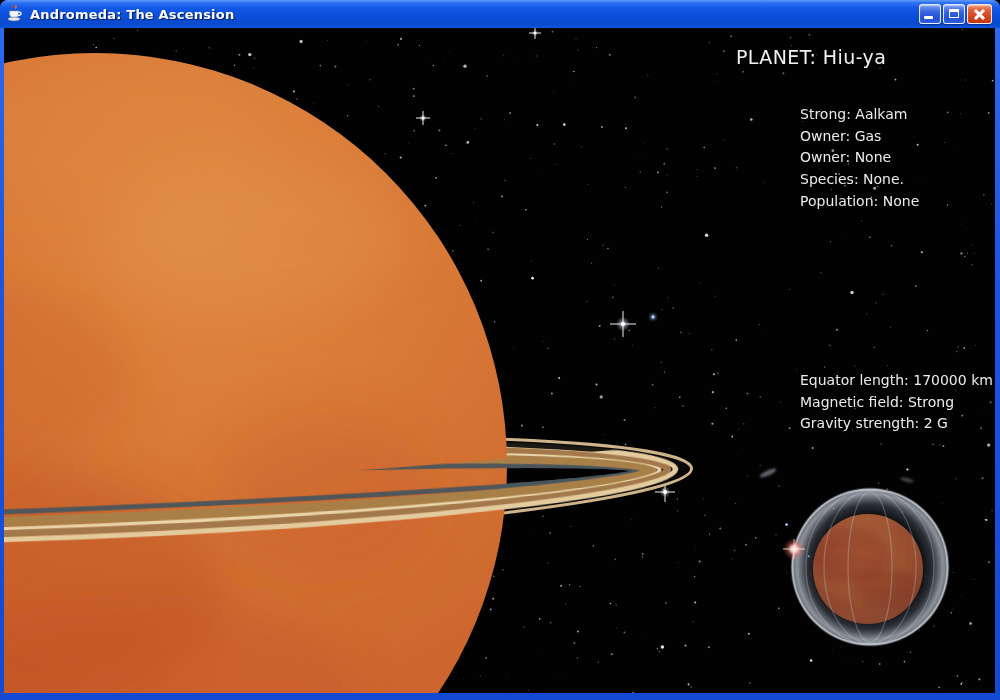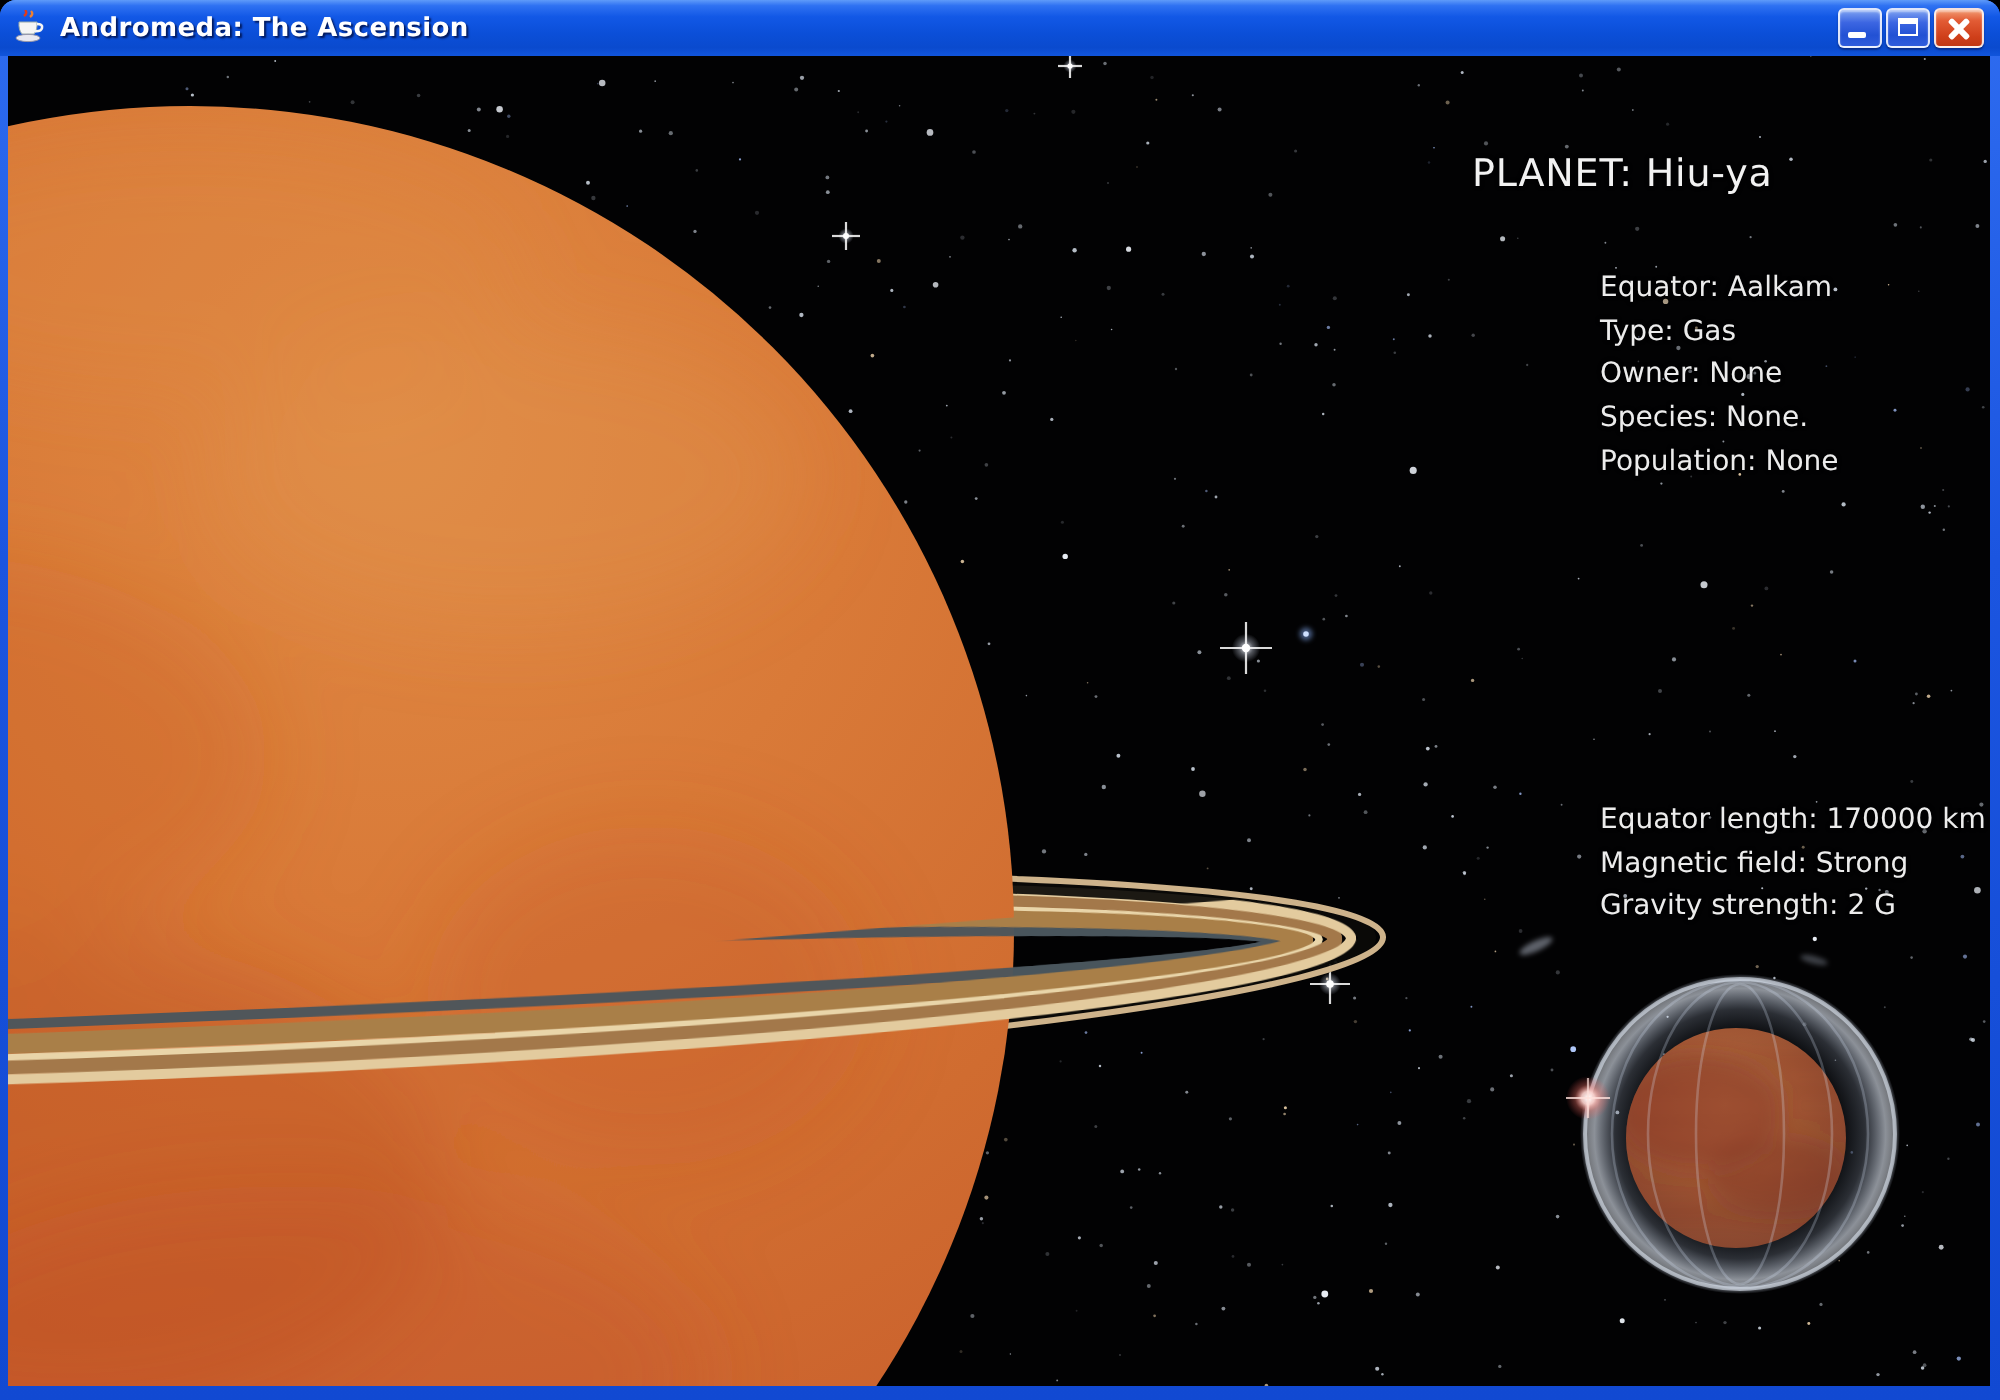--- a/index.html
+++ b/index.html
@@ -19,21 +19,21 @@
     box-shadow:inset 0 1px 1px rgba(255,255,255,.5), 0 1px 1px rgba(0,0,40,.4);}
   .wbtn.blue{background:linear-gradient(180deg,#7fa3f2 0%,#3c66e2 35%,#2251d4 70%,#2e5cdc 100%);}
   .wbtn.red{width:25px;background:linear-gradient(180deg,#f29b72 0%,#e25b34 30%,#cf3f1a 75%,#c23812 100%);}
   .glyph-min{position:absolute;left:4px;bottom:4px;width:9px;height:3px;background:#fff;border-radius:1px;}
   .glyph-max{position:absolute;left:5px;top:4px;width:10px;height:9px;border:1px solid #fff;border-top:3px solid #fff;box-sizing:border-box;}
   .glyph-x1,.glyph-x2{position:absolute;left:5px;top:8px;width:13px;height:3px;background:#fff;border-radius:1px;}
   .glyph-x1{transform:rotate(45deg);}
   .glyph-x2{transform:rotate(-45deg);}
   .content{position:absolute;left:4px;top:28px;width:991px;height:665px;background:#020203;overflow:hidden;}
   .scene{position:absolute;left:0;top:0;}
-  .hud{position:absolute;color:#ececec;text-shadow:0 0 2px rgba(0,0,0,.9);margin-top:30px;}
+  .hud{position:absolute;color:#ececec;text-shadow:0 0 2px rgba(0,0,0,.9);}
   .planet-title{left:732px;top:18px;font-size:19px;color:#f2f2f2;letter-spacing:.4px;}
   .details{left:796px;top:76px;font-size:14px;line-height:21.7px;}
   .stats{left:796px;top:342px;font-size:14px;line-height:21.7px;}
 </style>
 </head>
 <body>
 
 <div class="window">
   <div class="titlebar">
     <svg class="app-icon" viewBox="0 0 18 18">
@@ -868,22 +868,22 @@
         <g>
           <circle cx="790" cy="521" r="11" fill="url(#flare)"></circle>
           <line x1="779" y1="521" x2="801" y2="521" stroke="rgba(255,225,220,0.8)" stroke-width="1.1"></line>
           <line x1="790" y1="511" x2="790" y2="531" stroke="rgba(255,225,220,0.7)" stroke-width="1.1"></line>
         </g>
       </g>
     </svg>
 
     <div class="hud planet-title">PLANET: Hiu-ya</div>
     <div class="hud details">
-      <div>Equator: Aalkam</div>
-      <div>Type: Gas</div>
+      <div>Strong: Aalkam</div>
+      <div>Owner: Gas</div>
       <div>Owner: None</div>
       <div>Species: None.</div>
       <div>Population: None</div>
     </div>
     <div class="hud stats">
       <div>Equator length: 170000 km</div>
       <div>Magnetic field: Strong</div>
       <div>Gravity strength: 2 G</div>
     </div>
   </div>

